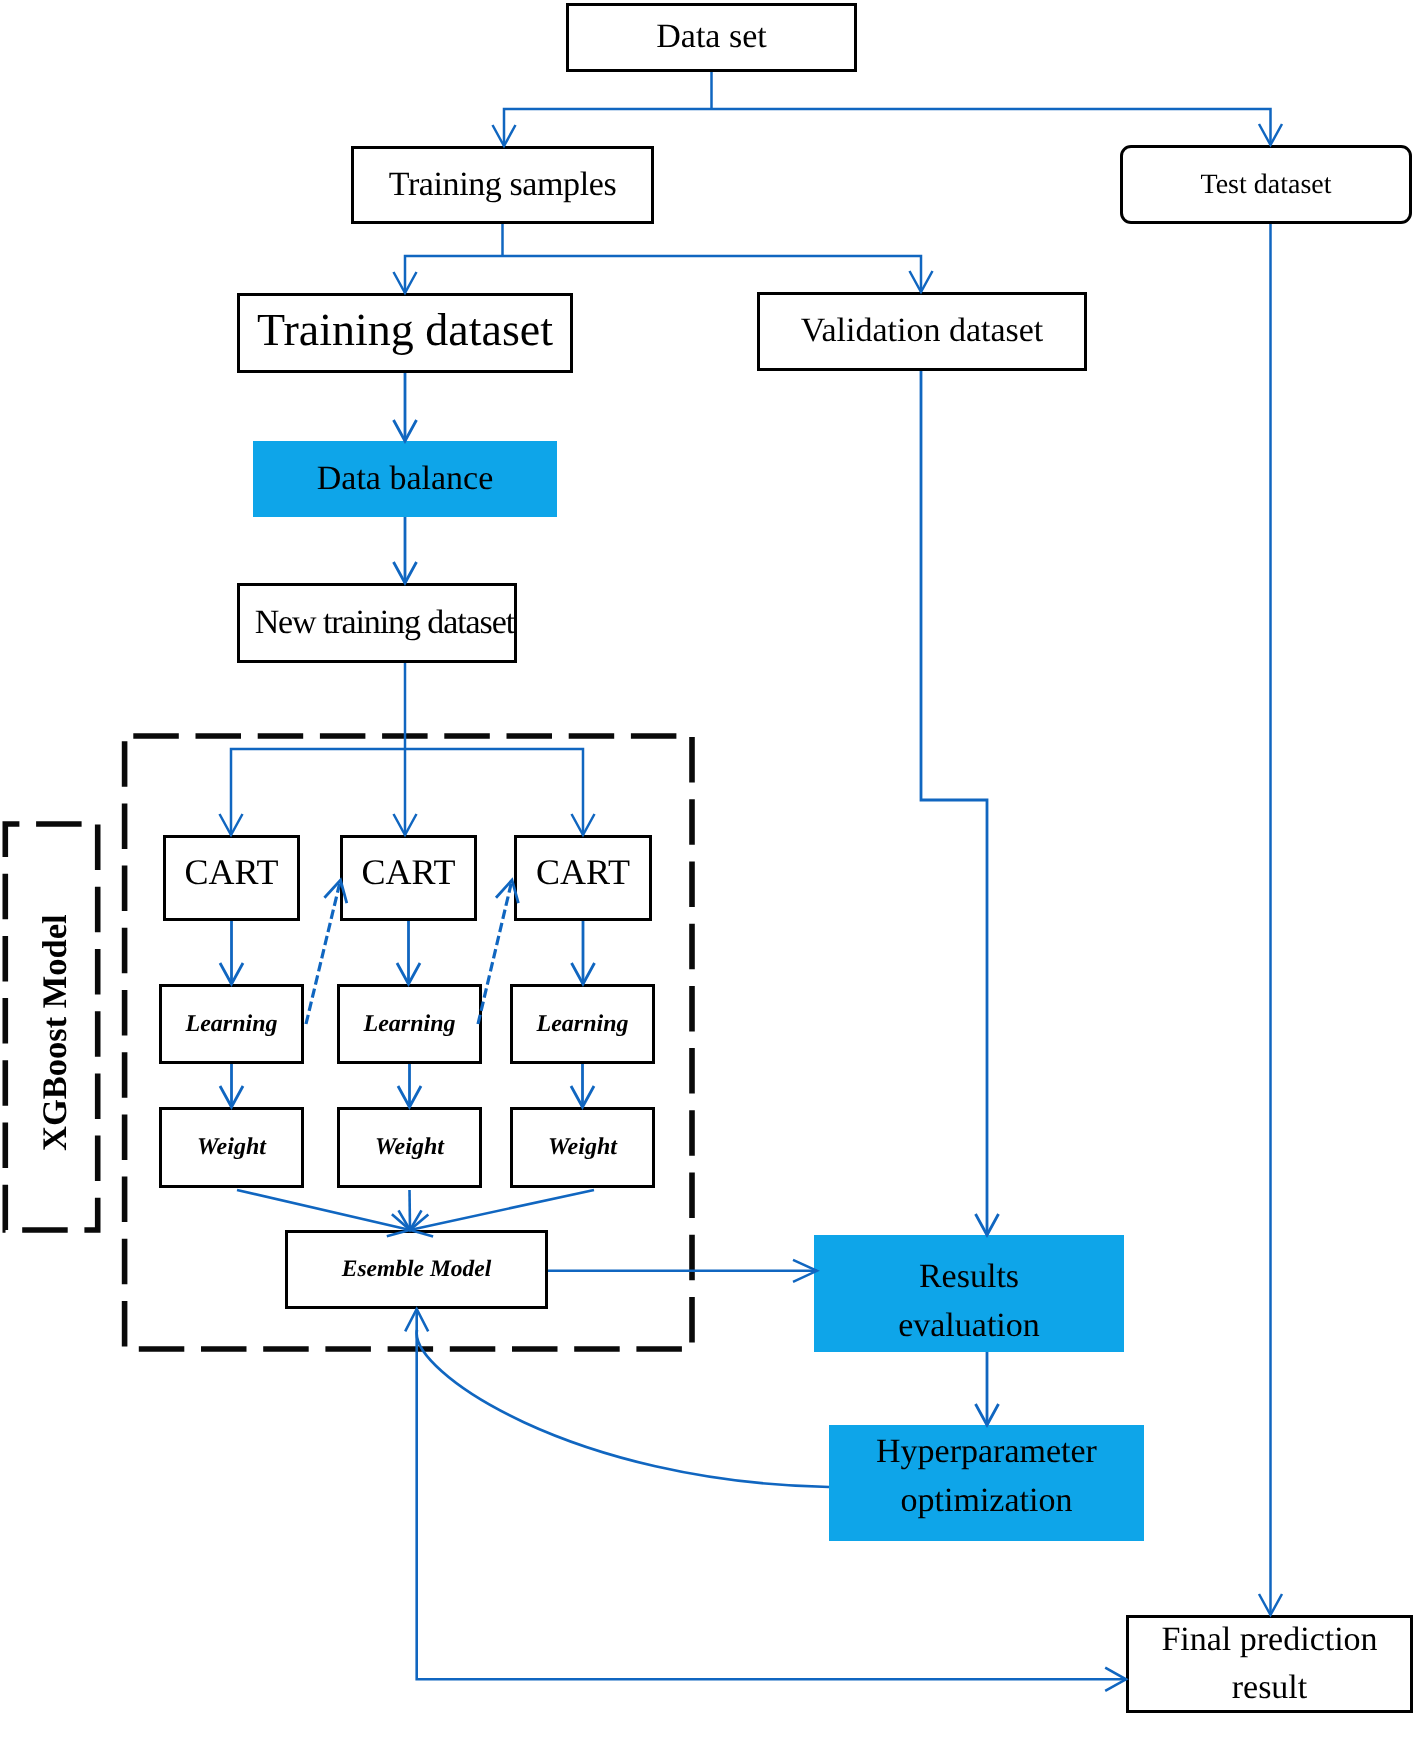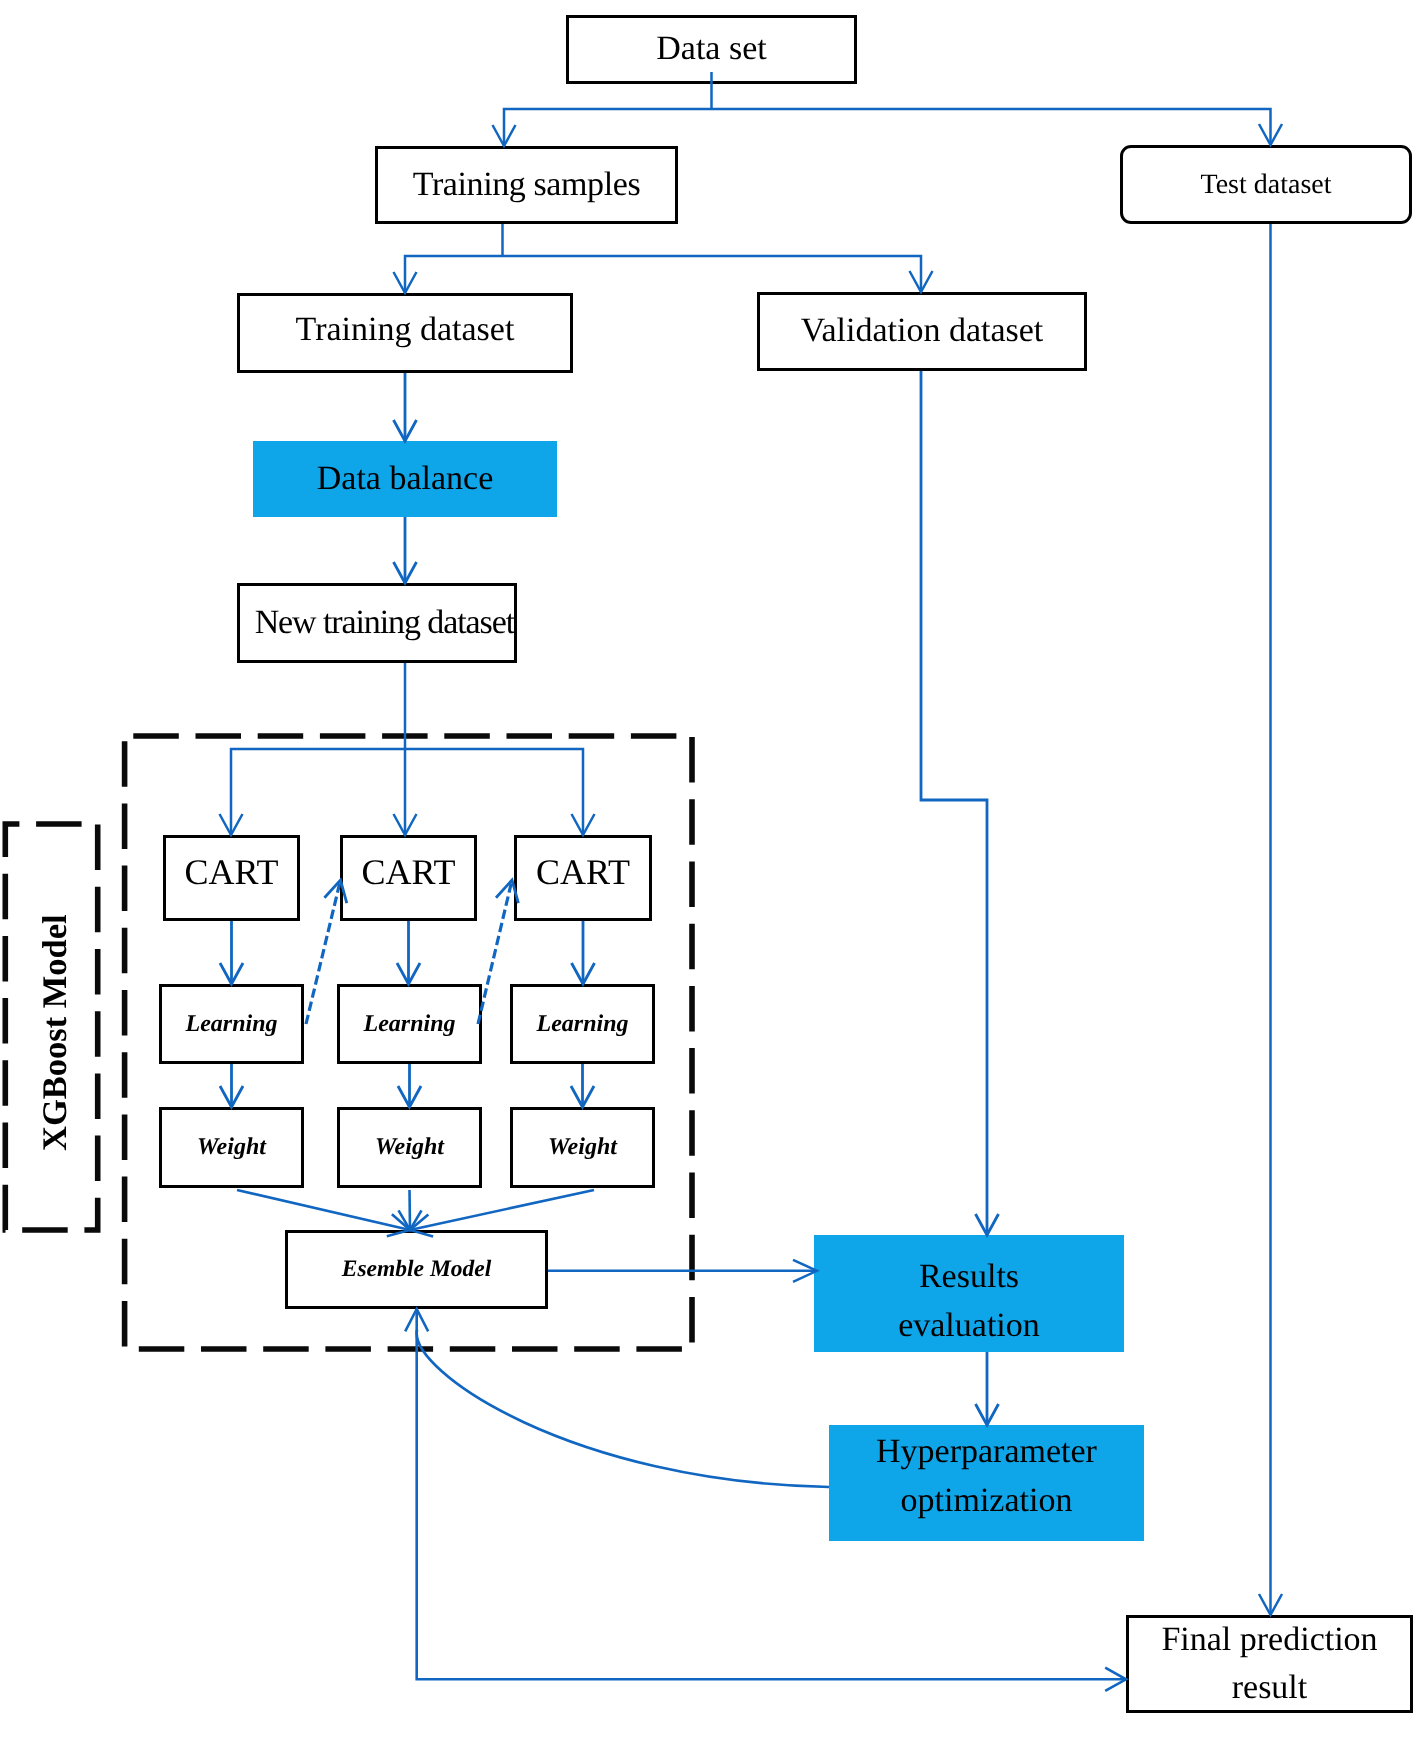--- a/index.html
+++ b/index.html
@@ -75,30 +75,30 @@
       <polyline points="416.7,1309 416.7,1679.3 1126,1679.3" fill="none" stroke="#1066c0" stroke-width="2.6" stroke-linecap="butt" stroke-linejoin="miter"></polyline>
       <polyline points="428.2,1331.3 416.7,1309 405.2,1331.3" fill="none" stroke="#1066c0" stroke-width="2.6" stroke-linecap="butt" stroke-linejoin="miter"></polyline>
       <polyline points="1105.2,1690.8999999999999 1126,1679.3 1105.2,1667.7" fill="none" stroke="#1066c0" stroke-width="2.6" stroke-linecap="butt" stroke-linejoin="miter"></polyline>
       <polyline points="1270.5,224 1270.5,1615" fill="none" stroke="#1066c0" stroke-width="2.5" stroke-linecap="butt" stroke-linejoin="miter"></polyline>
       <polyline points="1259,1594 1270.5,1615 1282,1594" fill="none" stroke="#1066c0" stroke-width="2.5" stroke-linecap="butt" stroke-linejoin="miter"></polyline>
     </svg>
   <div id="group-box" class="dashbox" style="position: absolute; left: 124.6px; top: 736px; width: 567.4px; height: 613px;"></div>
   <div id="label-box" class="dashbox" style="position: absolute; left: 5.3px; top: 824px; width: 92.4px; height: 406px;"></div>
   <div id="group-label" class="vlabel" style="position: absolute; left: 5.3px; top: 824px; width: 92.4px; height: 406px; font-size: 34.5px;">XGBoost Model</div>
   <div id="nodes">
-      <div class="node solid f-reg" style="left: 566px; top: 15px; width: 291px; height: 69px; font-size: 34px;">
+      <div class="node solid f-reg" style="left: 566px; top: 3px; width: 291px; height: 69px; font-size: 34px;">
         <span><span>Data set</span></span>
       </div>
-      <div class="node solid f-reg" style="left: 351px; top: 146px; width: 303px; height: 78px; font-size: 34px; letter-spacing: -0.4px; margin-left: 24px;">
+      <div class="node solid f-reg" style="left: 351px; top: 146px; width: 303px; height: 78px; font-size: 34px; letter-spacing: -0.4px;">
         <span><span>Training samples</span></span>
       </div>
       <div class="node solid f-reg" style="left: 1120px; top: 145px; width: 292px; height: 79px; font-size: 28px; border-radius: 11px;">
         <span><span>Test dataset</span></span>
       </div>
-      <div class="node solid f-reg" style="left: 237px; top: 293px; width: 336px; height: 80px; font-size: 34px; padding-bottom: 6px;">
+      <div class="node solid f-reg" style="left: 237px; top: 293px; width: 336px; height: 80px; font-size: 46px; padding-bottom: 6px;">
         <span><span>Training dataset</span></span>
       </div>
       <div class="node solid f-reg" style="left: 757px; top: 292px; width: 330px; height: 79px; font-size: 34px; ">
         <span><span>Validation dataset</span></span>
       </div>
       <div class="node shaded f-reg" style="left: 253px; top: 441px; width: 304px; height: 76px; font-size: 34px;">
         <span><span>Data balance</span></span>
       </div>
       <div class="node solid f-reg" style="left: 237px; top: 583px; width: 280px; height: 80px; font-size: 34px; letter-spacing: -1.1px; justify-content: flex-end;">
         <span><span>New training dataset</span></span>

